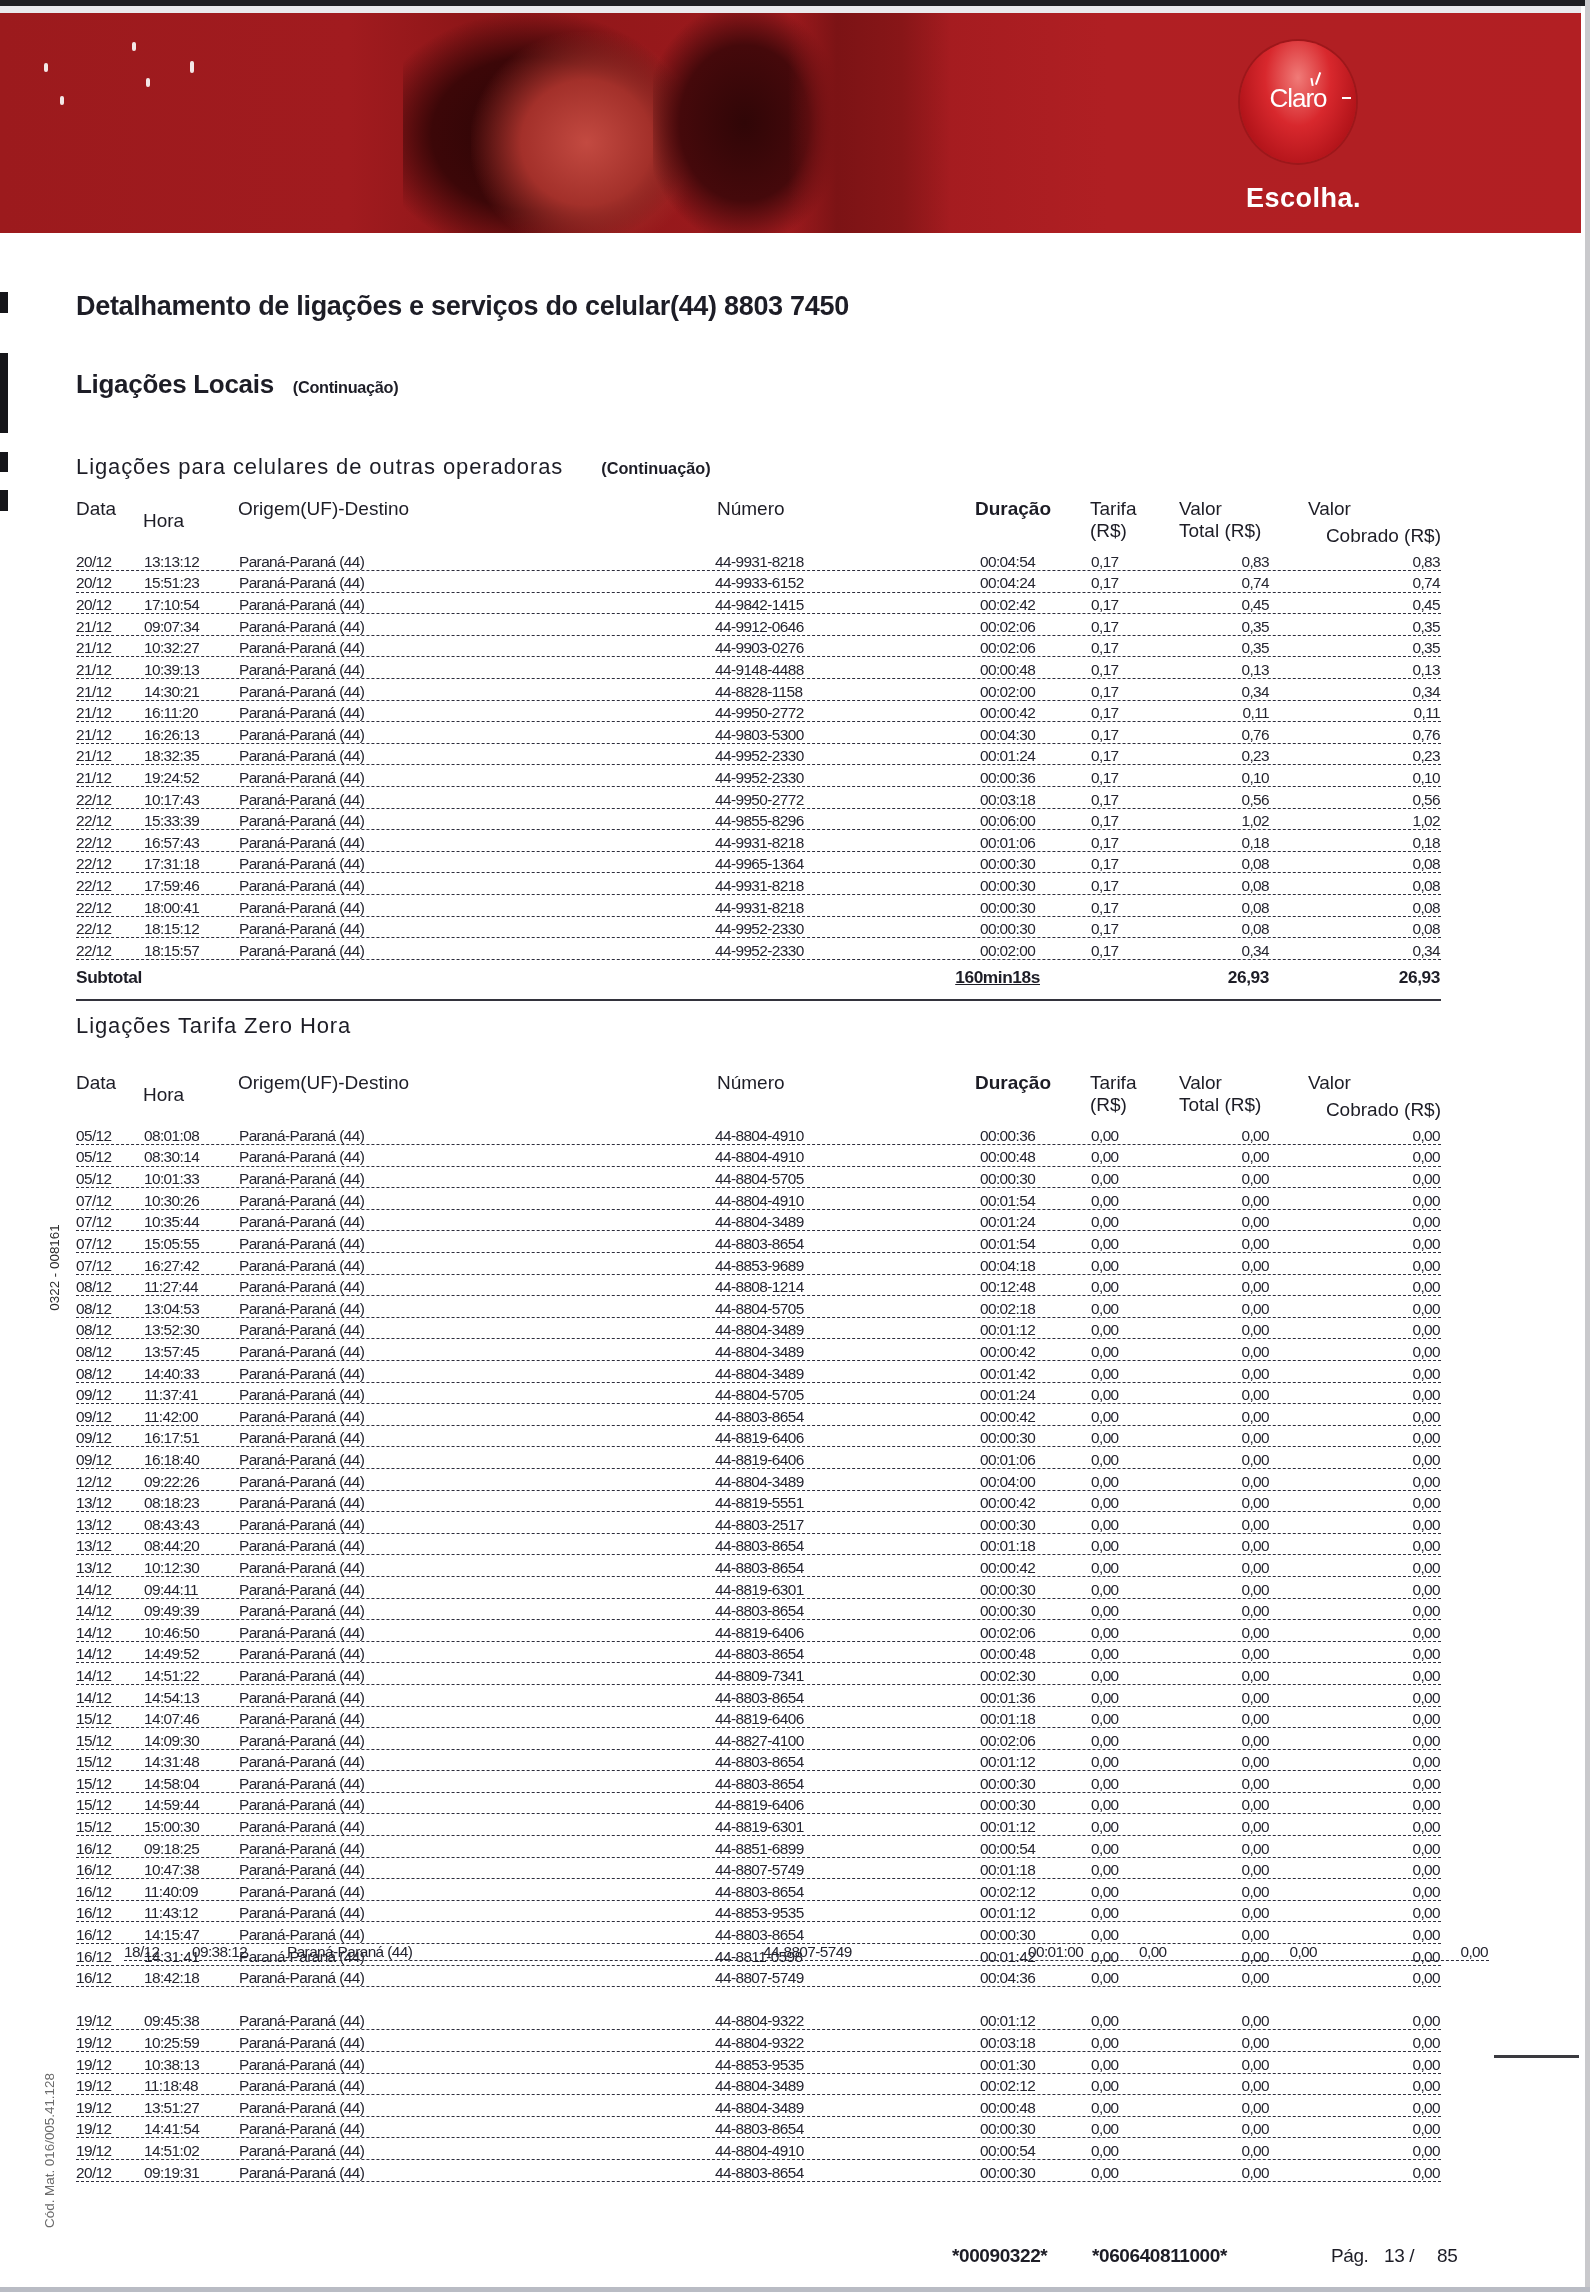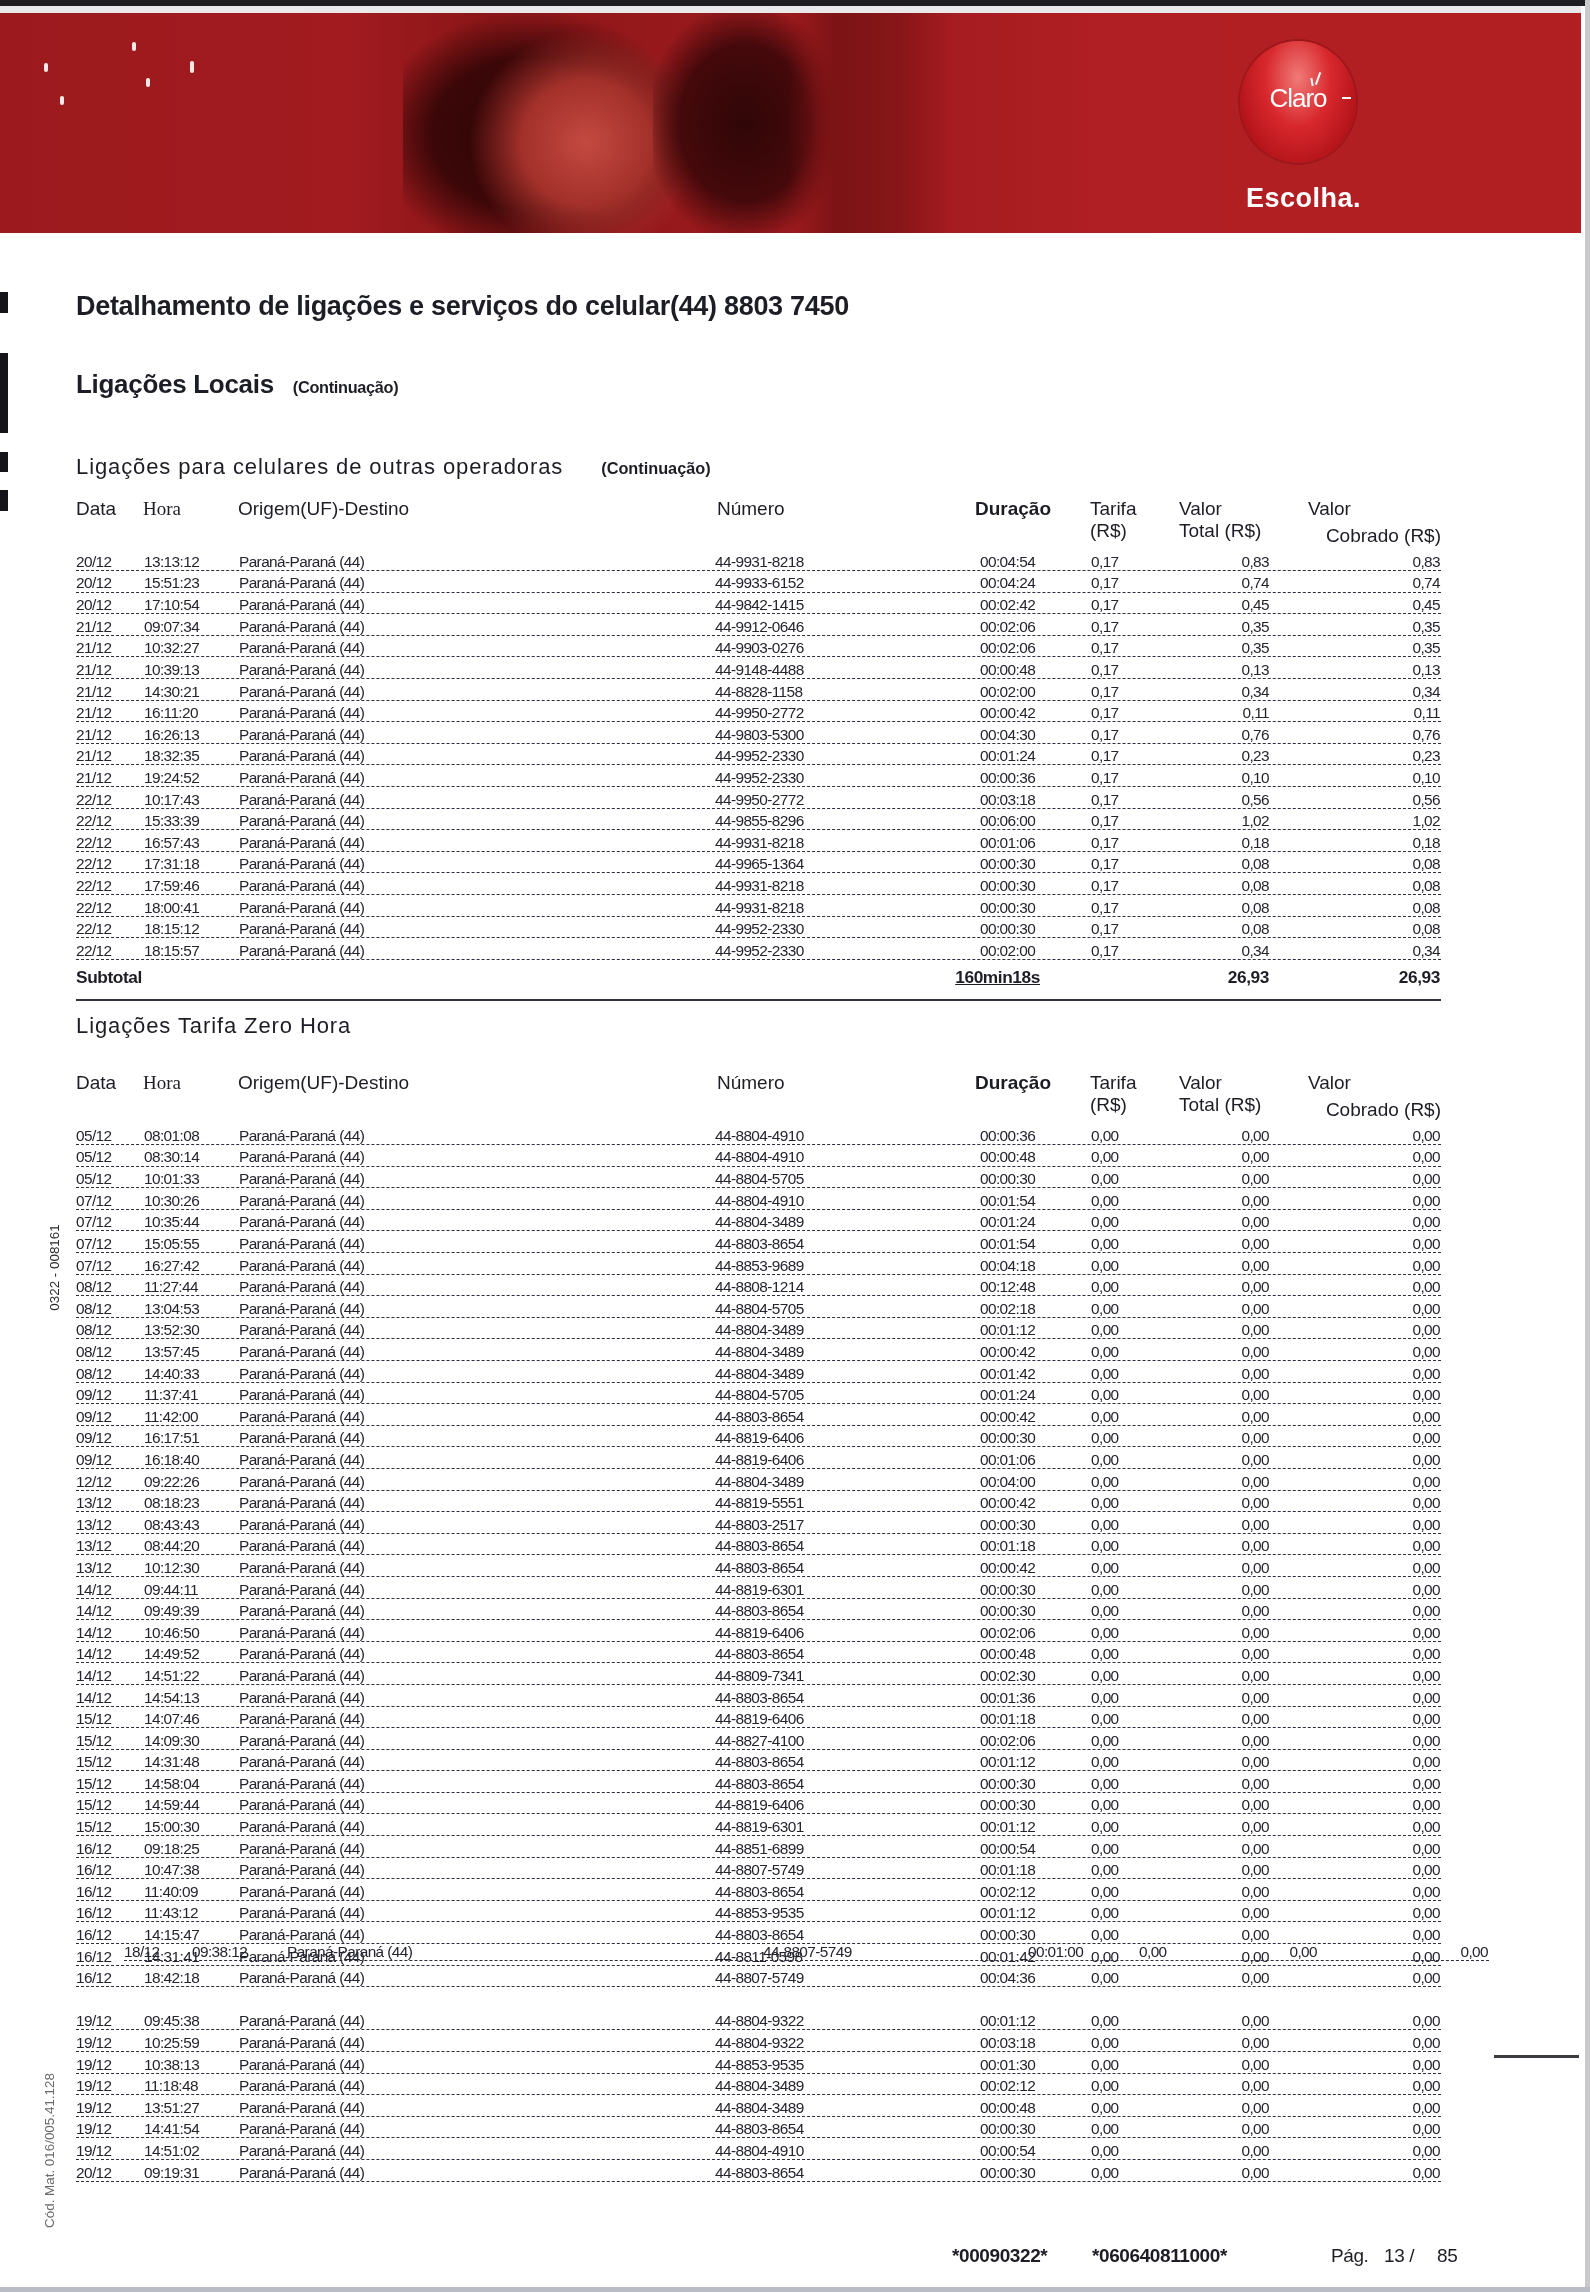--- a/index.html
+++ b/index.html
@@ -42,21 +42,21 @@
   
   .page-title { left:76px; top:291px; font-size:27px; font-weight:bold; letter-spacing:-0.3px; white-space:nowrap; }
   .section-title { left:76px; top:369px; font-size:26px; font-weight:bold; letter-spacing:-0.3px; white-space:nowrap; }
   .section-note { font-size:16.3px; font-weight:bold; margin-left:19px; }
   .sub-title { left:76px; font-size:22px; letter-spacing:0.9px; white-space:nowrap; }
   .sub-note { font-size:16.3px; font-weight:bold; letter-spacing:0; margin-left:38px; }
 
   
   .thead { left:76px; width:1365px; height:46px; font-size:19px; }
   .thead span { position:absolute; white-space:nowrap; line-height:22px; }
-  .h-date { left:0; top:0; } .h-time { left:67px; top:0;font-family:Liberation Serif, serif; }
+  .h-date { left:0; top:0; } .h-time { left:67px; top:12px; }
   .h-route { left:162px; top:0; } .h-number { left:641px; top:0; }
   .h-duration { left:899px; top:0; font-weight:bold; }
   .h-rate1 { left:1014px; top:0; } .h-rate2 { left:1014px; top:22px; }
   .h-total1 { left:1103px; top:0; } .h-total2 { left:1103px; top:22px; }
   .h-charged1 { left:1232px; top:0; } .h-charged2 { right:0; top:27px; }
 
   
   .rows { left:76px; width:1365px; }
   .row { position:absolute; left:0; width:1365px; height:20px; border-bottom:1.4px dashed #2d2d3c;
     font-size:15.4px; letter-spacing:-0.6px; color:#24242f; }

